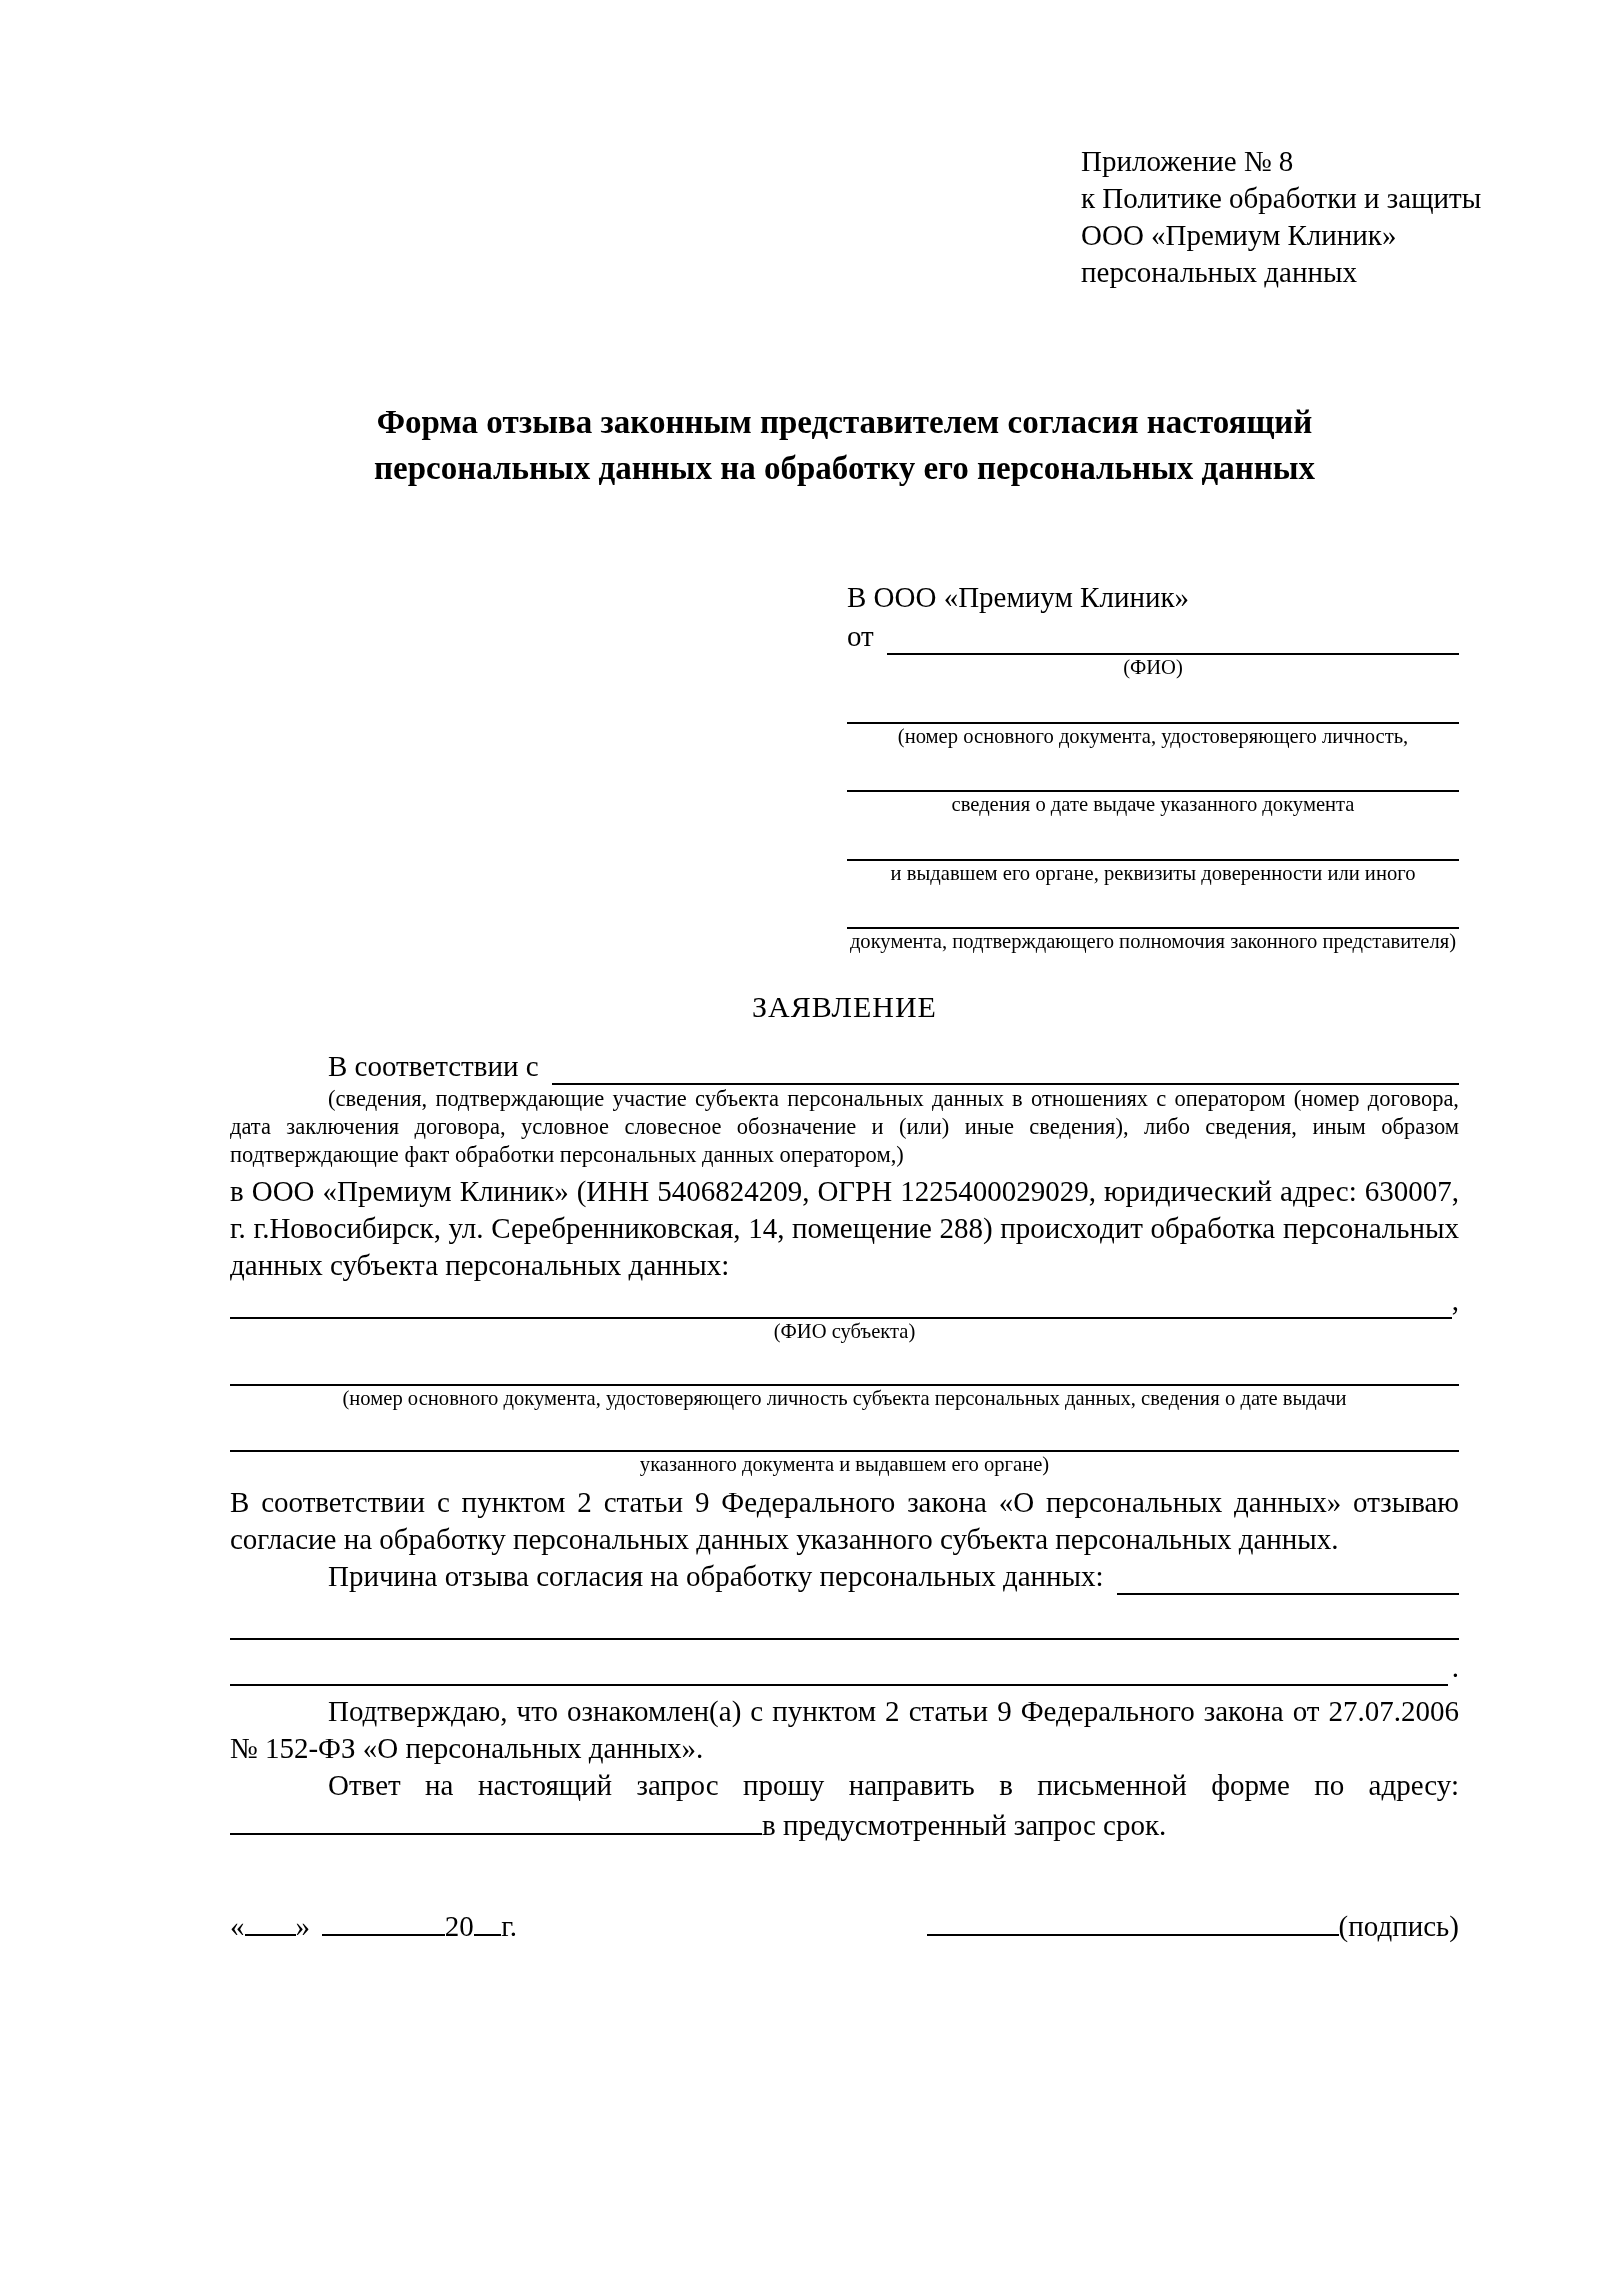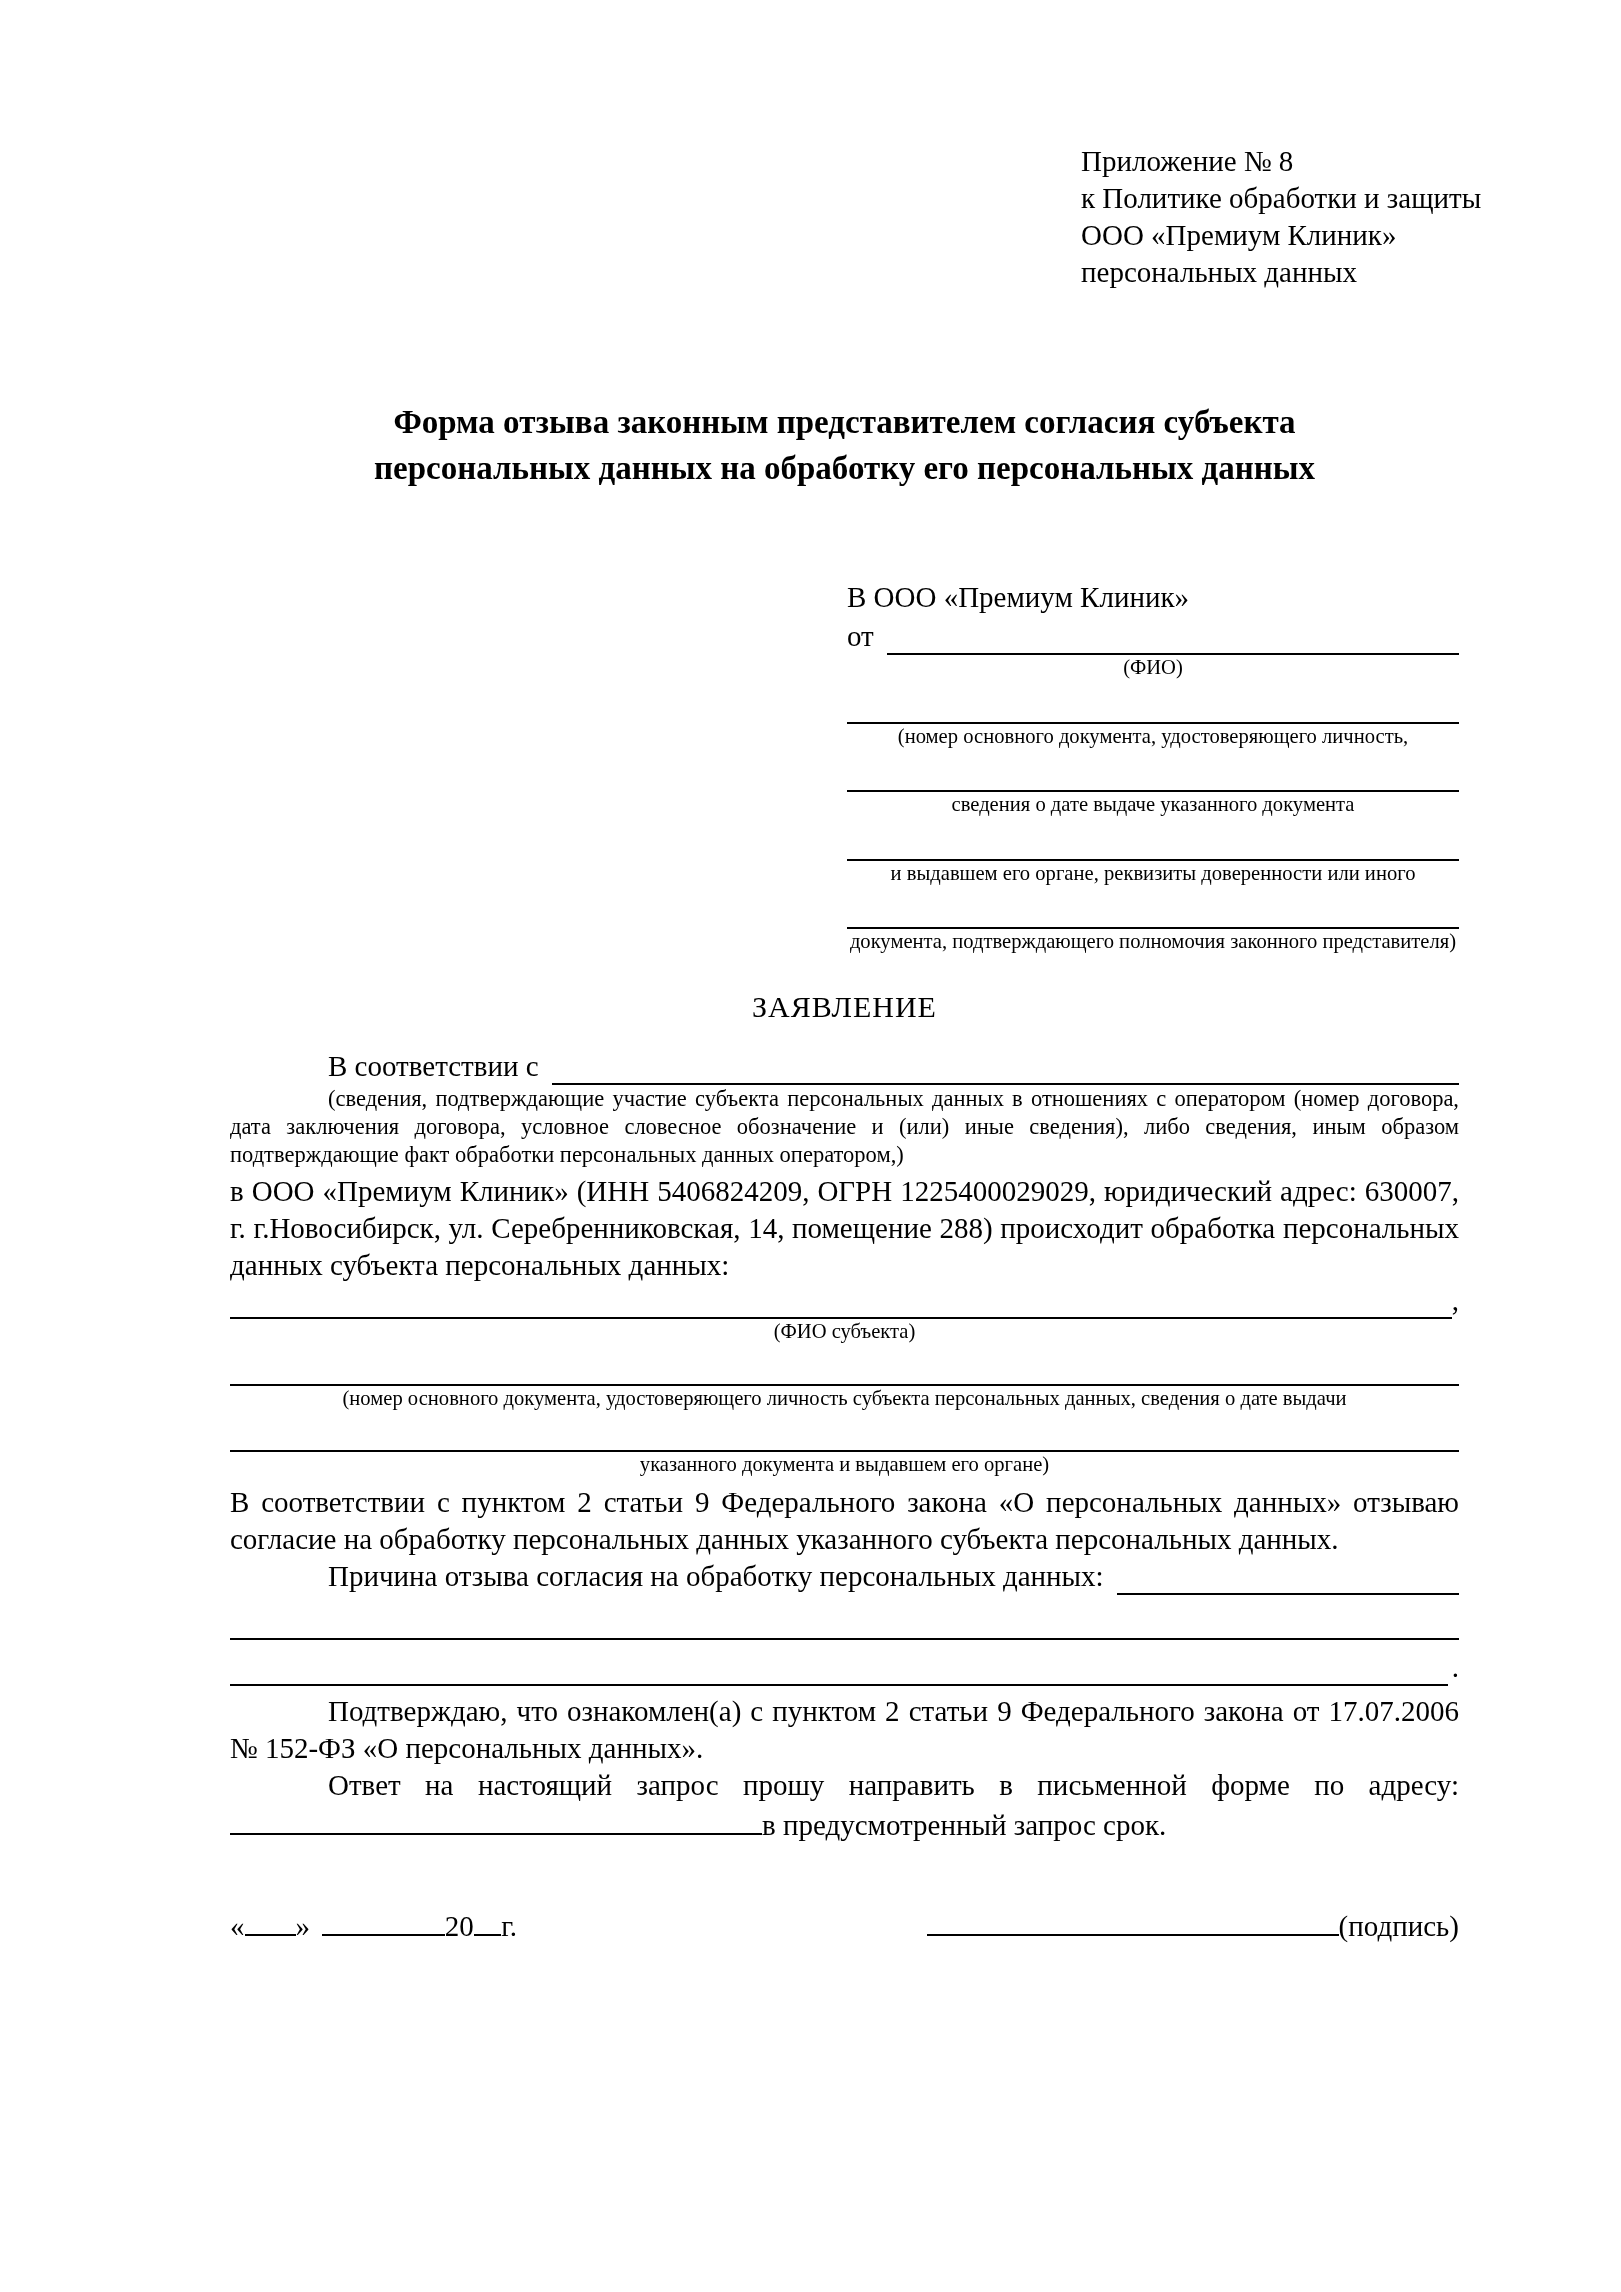--- a/index.html
+++ b/index.html
@@ -105,21 +105,21 @@
 <div class="page">
 
   <div class="appendix">
     <div>Приложение № 8</div>
     <div>к Политике обработки и защиты</div>
     <div>ООО «Премиум Клиник»</div>
     <div>персональных данных</div>
   </div>
 
   <div class="title">
-    <div>Форма отзыва законным представителем согласия субъекта</div>
+    <div>Форма отзыва законным представителем согласия настоящий</div>
     <div>персональных данных на обработку его персональных данных</div>
   </div>
 
   <div class="addressee">
     <div>В ООО «Премиум Клиник»</div>
     <div class="addr-from">
       <span class="label">от</span>
       <span class="flex-blank"></span>
     </div>
     <div class="cap">(ФИО)</div>
@@ -164,21 +164,21 @@
   <div class="reason-row">
     <span class="label">Причина отзыва согласия на обработку персональных данных:</span>
     <span class="flex-blank"></span>
   </div>
   <div class="rule"></div>
   <div class="rule2-row">
     <span class="flex-blank"></span>
     <span class="tail">.</span>
   </div>
 
-  <div class="body-par confirm-par">Подтверждаю, что ознакомлен(а) с пунктом 2 статьи 9 Федерального закона от 17.07.2006 № 152-ФЗ «О персональных данных».</div>
+  <div class="body-par confirm-par">Подтверждаю, что ознакомлен(а) с пунктом 2 статьи 9 Федерального закона от 27.07.2006 № 152-ФЗ «О персональных данных».</div>
 
   <div class="body-par reply-par">
     <span>Ответ на настоящий запрос прошу направить в письменной форме по адресу:</span>
     <span class="iblank address-blank"></span><span>в предусмотренный запрос срок.</span>
   </div>
 
   <div class="footer-row">
     <div class="date-part">
       <span>«</span><span class="iblank w52"></span><span>»</span><span class="iblank w125"></span><span>20</span><span class="iblank w28"></span><span>г.</span>
     </div>

